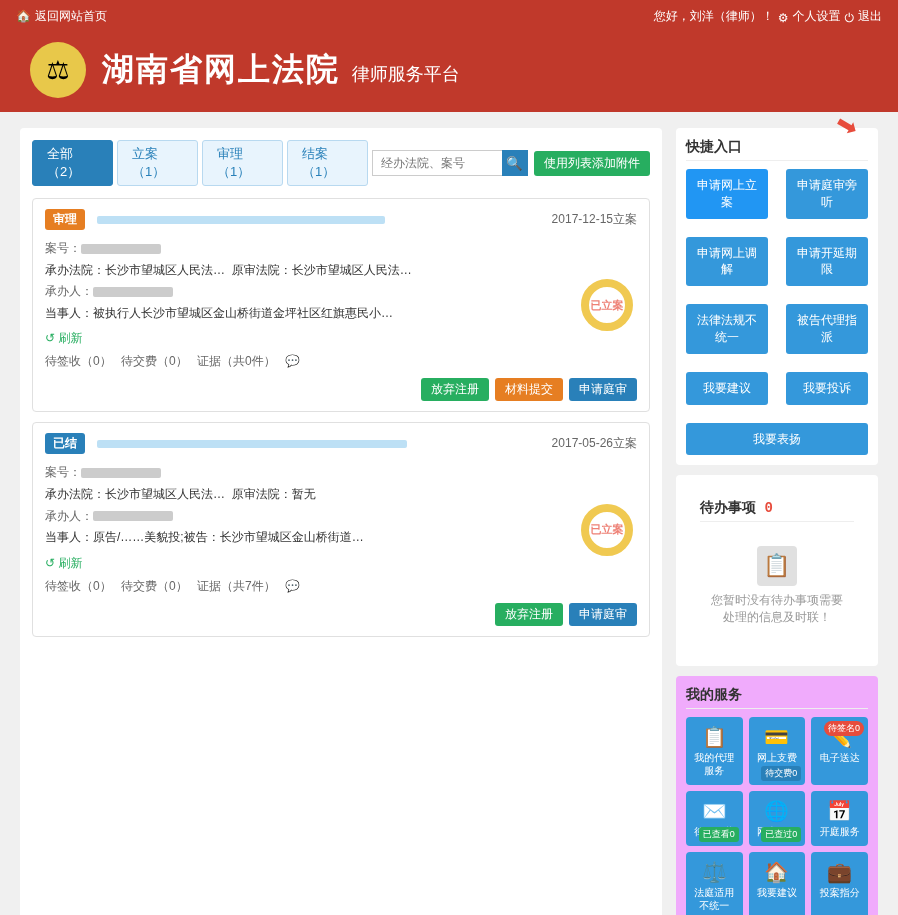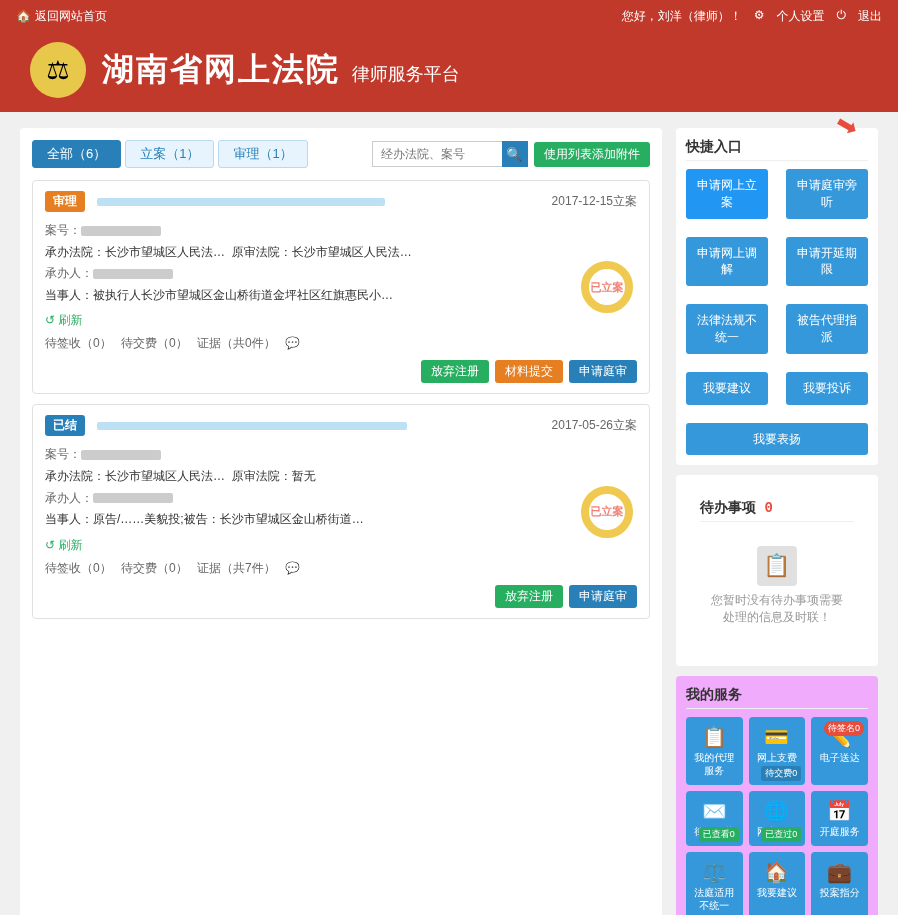--- a/index.html
+++ b/index.html
@@ -10,21 +10,21 @@
       background: #c0392b;
       color: white;
       height: 32px;
       display: flex;
       align-items: center;
       justify-content: space-between;
       padding: 0 16px;
       font-size: 12px;
     }
     .top-nav-left { display: flex; align-items: center; gap: 4px; }
-    .top-nav-right { display: flex; align-items: flex-start; gap: 12px; }
+    .top-nav-right { display: flex; align-items: flex-end; gap: 4px; }
     .top-nav a { color: white; text-decoration: none; }
 
     
     .header {
       background: #c0392b;
       padding: 10px 30px 14px 30px;
       display: flex;
       align-items: center;
       gap: 16px;
     }
@@ -359,23 +359,24 @@
     <span class="header-title">湖南省网上法院</span>
     <span class="header-subtitle">律师服务平台</span>
   </div>
 </div>
 
 <div class="main-content">
 
   <div class="left-panel">
 
     <div class="tabs-bar">
-      <div class="tab active">全部（6）</div>
+      <div class="tab active">全部（2）</div>
       <div class="tab">立案（1）</div>
       <div class="tab">审理（1）</div>
+      <div class="tab">结案（1）</div>
       <div class="search-bar">
         <input class="search-input" type="text" placeholder="经办法院、案号" style="">
         <button class="search-btn">🔍</button>
         <button class="use-btn">使用列表添加附件</button>
       </div>
     </div>
 
     <div class="case-card">
       <div class="case-card-header">
         <span class="case-status-badge badge-orange">审理</span>

